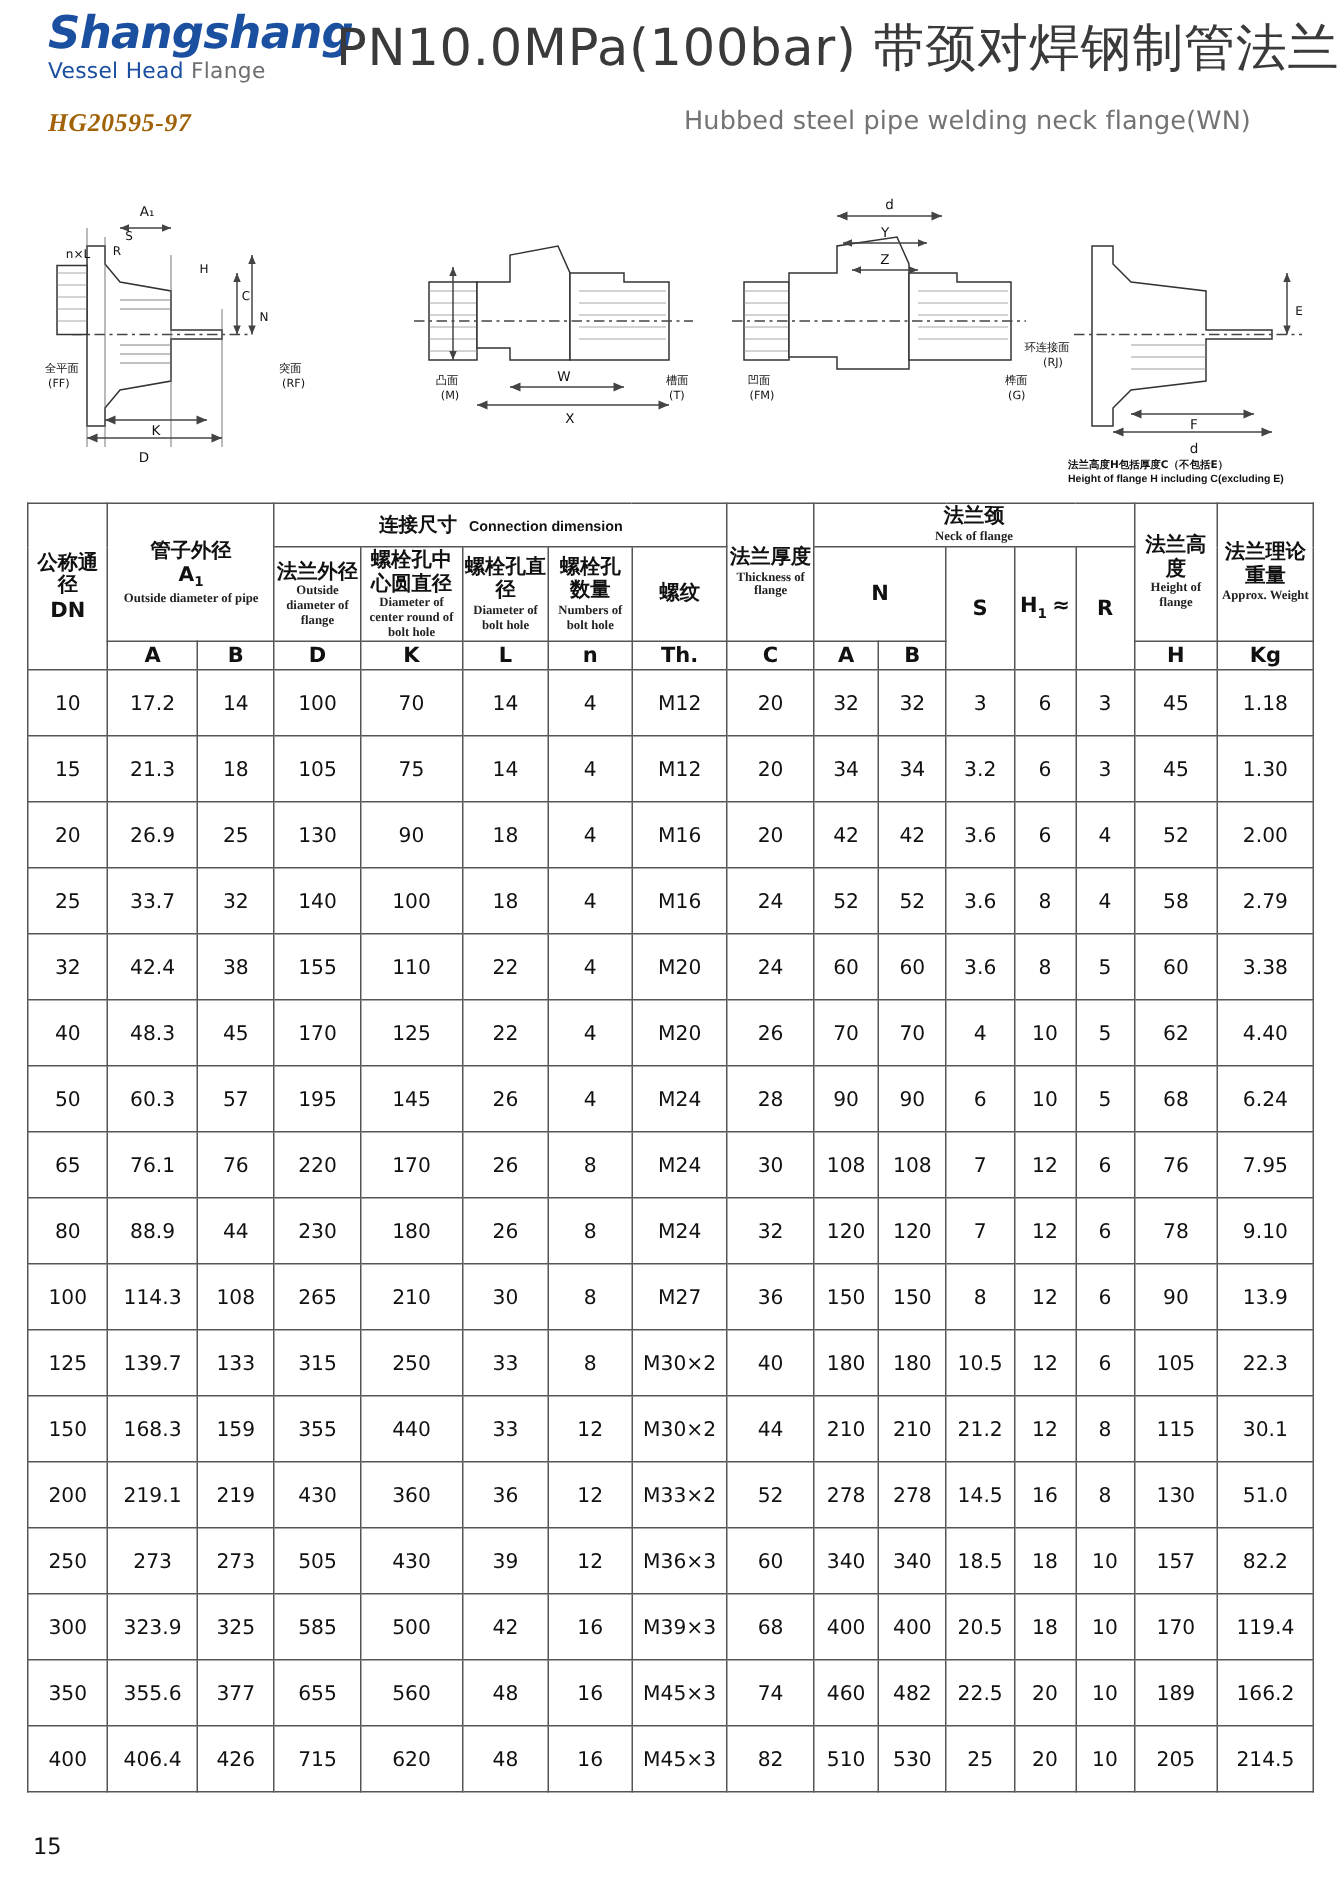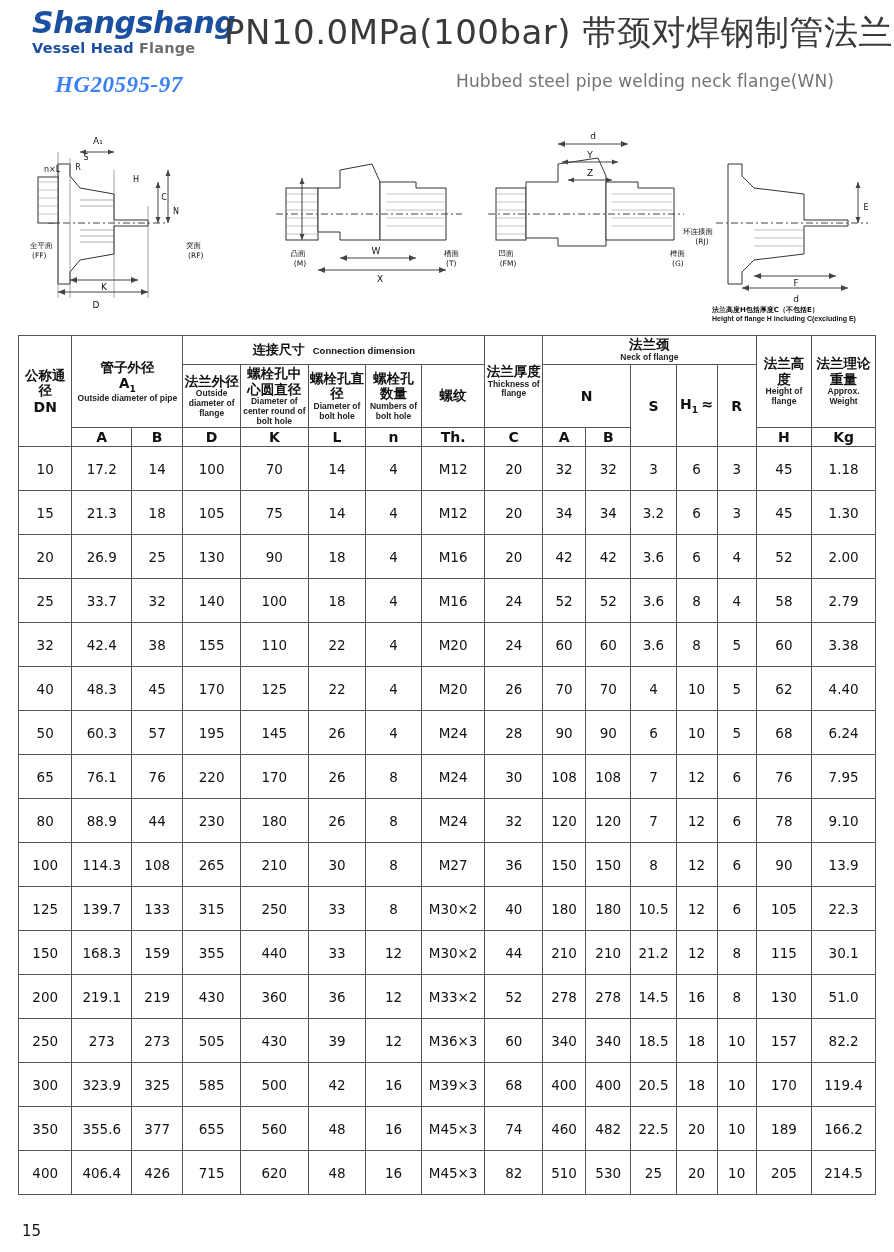--- a/index.html
+++ b/index.html
@@ -40,37 +40,36 @@
     font-family: "DejaVu Sans", sans-serif;
     font-weight: bold;
     font-style: italic;
     font-size: 30px;
     color: #1b4fa0;
     letter-spacing: -0.5px;
     line-height: 1;
   }
   .brand-sub {
     font-family: "DejaVu Sans", sans-serif;
-    font-weight: bold;
+    font-weight: normal;
     font-size: 14.5px;
     color: #1b4fa0;
     letter-spacing: 0.2px;
     margin-top: 3px;
     line-height: 1;
   }
   .brand-sub .grey { color: #6d6e71; }
   .brand-code {
     font-family: "Liberation Serif", serif;
     font-style: italic;
     font-weight: bold;
-    font-size: 23px;
-    color: #3b82f6;
+    font-size: 17px;
+    color: #a16207;
     margin-top: 16px;
     letter-spacing: 0.5px;
-    margin-left: 23px;
   }
   .titles {
     flex: 1 1 auto;
     padding-left: 6px;
   }
   .title-cn {
     font-family: "DejaVu Sans", sans-serif;
     font-size: 34px;
     color: #3a3a3a;
     letter-spacing: 0.5px;
@@ -118,21 +117,21 @@
     font-family: "DejaVu Sans", sans-serif;
     font-size: 13.5px;
   }
   .hdr-cn {
     font-family: "DejaVu Sans", sans-serif;
     font-size: 13.5px;
     line-height: 1.15;
     display: block;
   }
   .hdr-en {
-    font-family: Liberation Sans, sans-serif;
+    font-family: Liberation Serif, serif;
     font-size: 8.5px;
     line-height: 1.15;
     display: block;
     color: #222;
   }
   .hdr-sym {
     font-family: "DejaVu Sans", sans-serif;
     font-size: 14px;
   }
   .group-top { height: 26px; }

